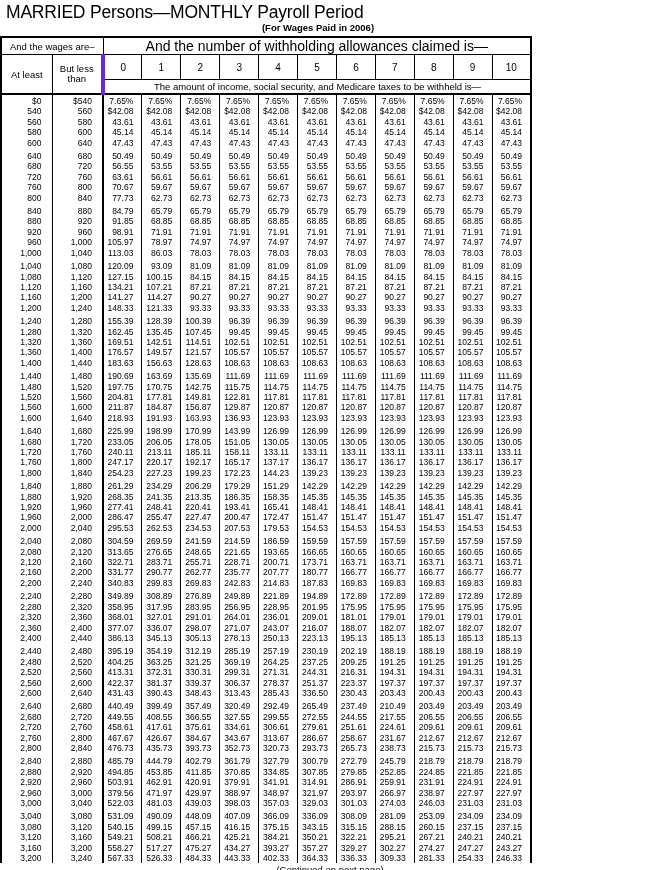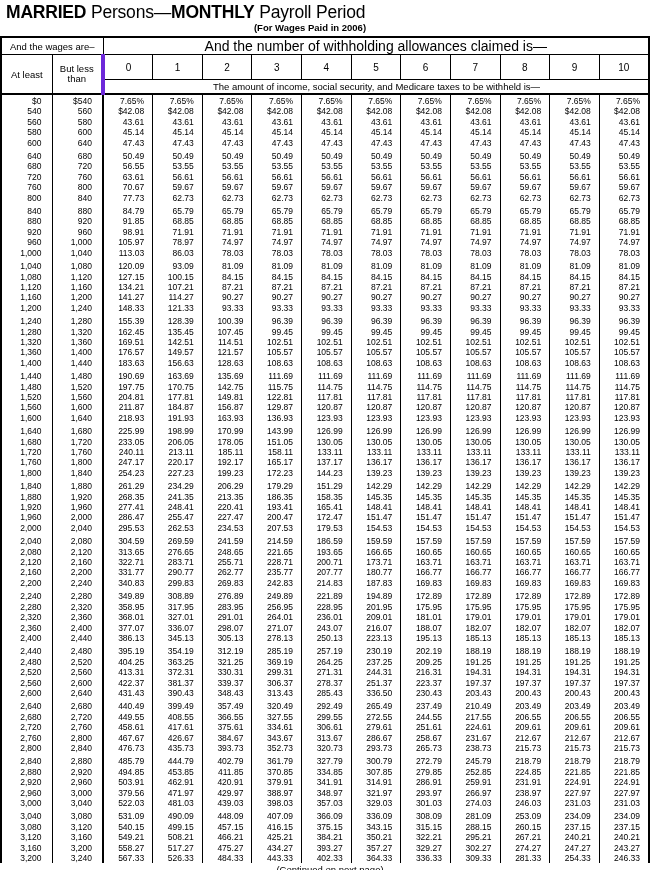--- a/index.html
+++ b/index.html
@@ -4,27 +4,28 @@
 <style>
   html,body { margin:0; padding:0; background:#ffffff; }
   body {
     width:660px; height:870px; overflow:hidden;
     font-family:"Liberation Sans", sans-serif; color:#000;
   }
   .title {
     font-size:17.5px; line-height:20px; padding:2px 0 0 6px;
     letter-spacing:-0.2px; white-space:nowrap;
   }
-  .title .bold { font-weight:bold; }
+  .title .bold { font-weight:normal; }
   .subtitle {
     text-align:center; font-weight:bold; font-size:9.5px; line-height:11px;
     width:620px;
+    padding-left:8px;
   }
   table.wh {
-    width:650px; border-collapse:collapse; table-layout:fixed;
+    width:532px; border-collapse:collapse; table-layout:fixed;
     margin-top:3px;
     border-top:2px solid #000; border-left:2px solid #000; border-right:2px solid #000;padding-left:6px;
   }
   col.wagecol { width:51px; }
   th, td { padding:0; }
   thead th { font-weight:normal; text-align:center; }
   .h-wages  { font-size:9.5px; height:14px; border-right:1px solid #000; border-bottom:1px solid #000; }
   .h-allow  { font-size:14px; border-bottom:1px solid #000; }
   .h-atleast{ font-size:9.5px; border-right:1px solid #000; border-bottom:2px solid #000; }
   .h-butless{ font-size:9.5px; border-right:4px solid #6d28d9; border-bottom:2px solid #000; line-height:10px; }

